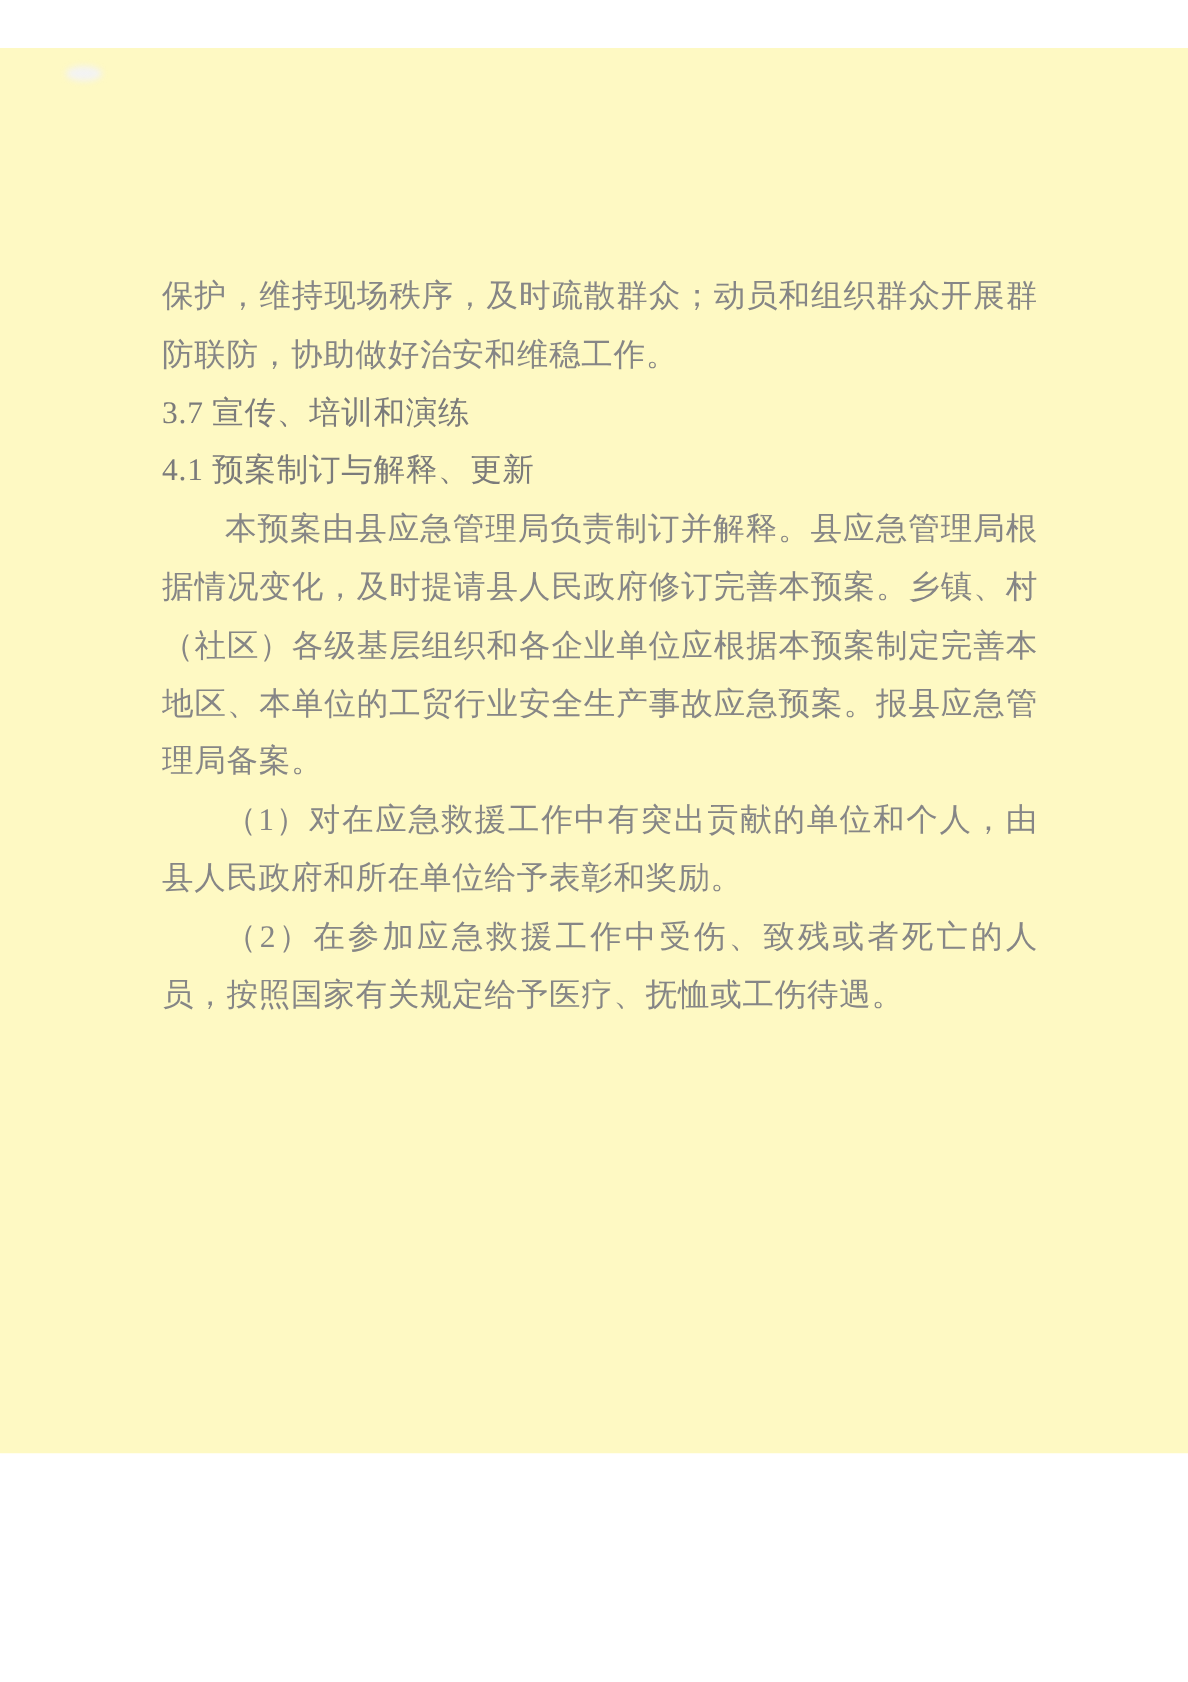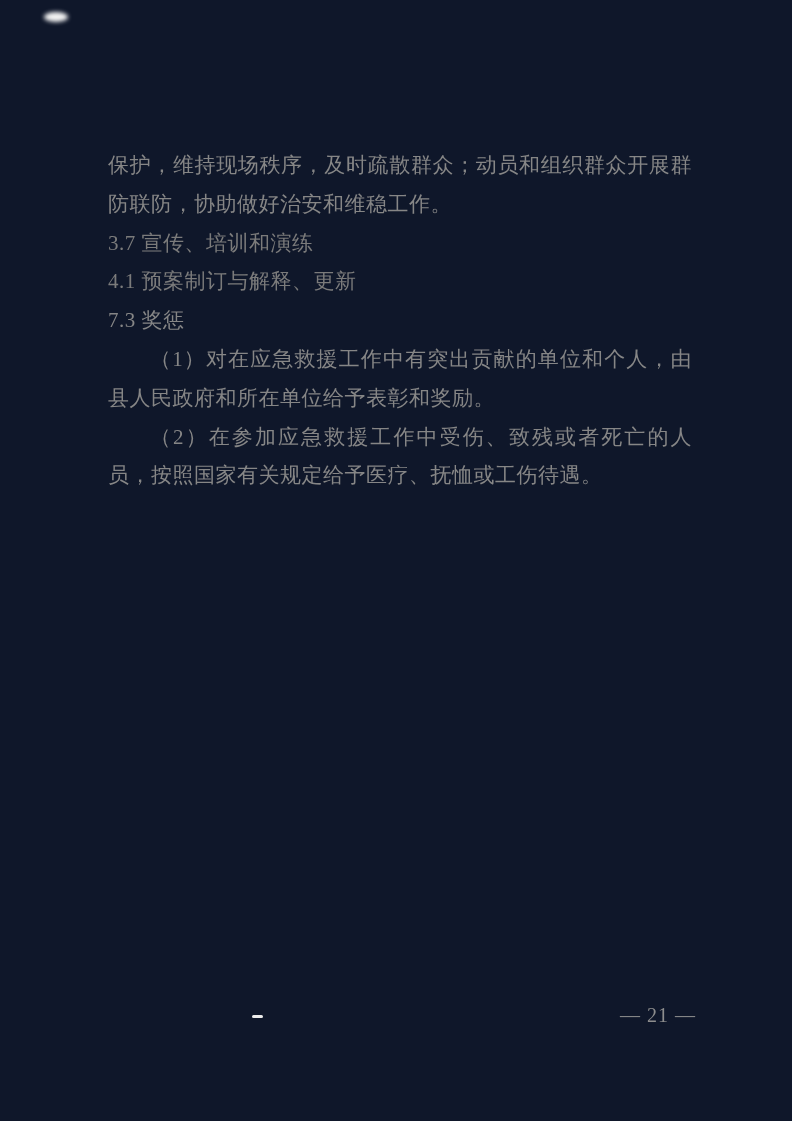--- a/index.html
+++ b/index.html
@@ -3,24 +3,25 @@
 <meta charset="utf-8">
 <style>
   html, body {
     margin: 0;
     padding: 0;
     background: #ffffff;
   }
   .page {
     position: relative;
     width: 792px;
-    height: 1121px;
-    background: #0f172a;
+    height: 937px;
+    background: #fef9c3;
     overflow: hidden;
     font-family: "Liberation Serif", serif;
+    margin-top: 32px;
   }
   .doc-text {
     position: absolute;
     left: 108px;
     top: 146px;
     width: 584px;
     font-size: 21px;
     line-height: 38.8px;
     color: #868686;
     text-align: justify;
@@ -93,22 +94,22 @@
 
   <div class="doc-text">
     <p>保护，维持现场秩序，及时疏散群众；动员和组织群众开展群防联防，协助做好治安和维稳工作。</p>
 
 
     <h3 class="heading-sub">3.7 宣传、培训和演练</h3>
 
 
     <h3 class="heading-sub">4.1 预案制订与解释、更新</h3>
 
+    <p class="para-indent">本预案由县应急管理局负责制订并解释。县应急管理局根据情况变化，及时提请县人民政府修订完善本预案。乡镇、村（社区）各级基层组织和各企业单位应根据本预案制定完善本地区、本单位的工贸行业安全生产事故应急预案。报县应急管理局备案。</p>
 
-    <h3 class="heading-plain">7.3 奖惩</h3>
 
     <p class="para-indent">（1）对在应急救援工作中有突出贡献的单位和个人，由县人民政府和所在单位给予表彰和奖励。</p>
 
     <p class="para-indent">（2）在参加应急救援工作中受伤、致残或者死亡的人员，按照国家有关规定给予医疗、抚恤或工伤待遇。</p>
 
   </div>
 
   <div class="scan-artifact-bottom"></div>
 
   <div class="page-number">— 21 —</div>

